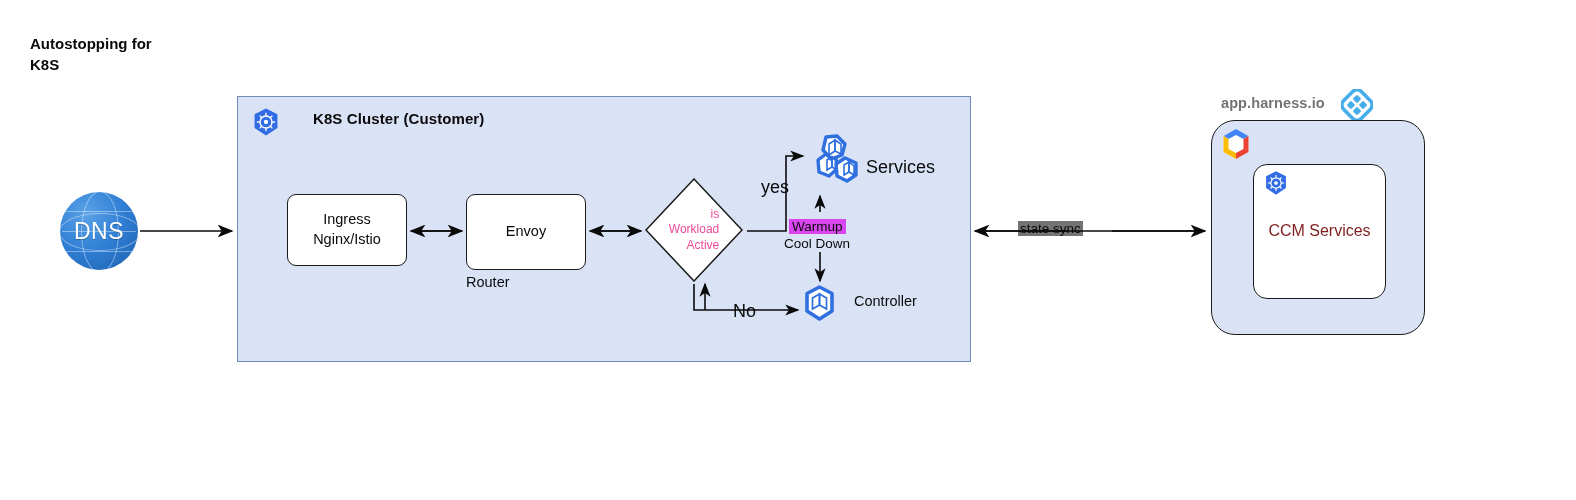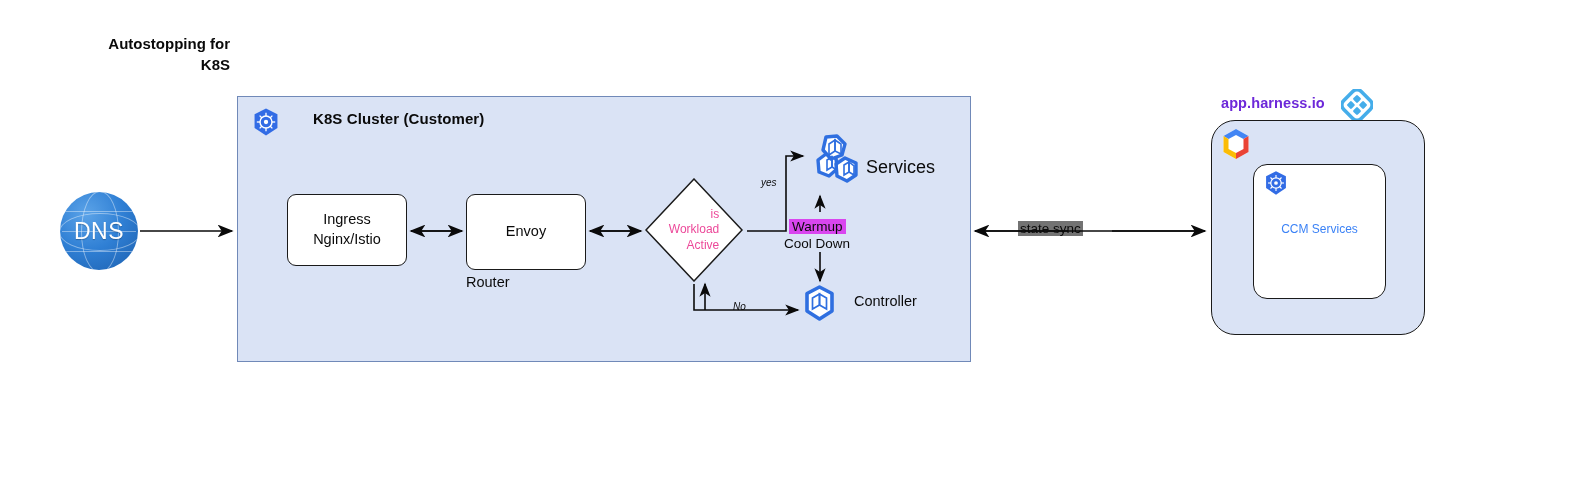--- a/index.html
+++ b/index.html
@@ -10,21 +10,21 @@
     overflow: hidden;
   }
   #stage { position: relative; width: 1576px; height: 500px; }
 
   .abs { position: absolute; }
 
   
   #diagram-title {
     left: 30px; top: 33px; width: 200px;
     font-size: 15px; font-weight: bold; color: #0a0a0a;
-    text-align: right; line-height: 1.42;
+    text-align: left; line-height: 1.42;
     white-space: pre-line;
   }
 
   
   #cluster-panel {
     left: 237px; top: 96px; width: 734px; height: 266px;
     background: #dae3f5;
     border: 1px solid #7089b8;
   }
   #cluster-title {
@@ -77,21 +77,21 @@
   
   #decision-node { left: 645px; top: 178px; width: 98px; height: 104px; }
   #decision-text {
     position: absolute; inset: 0; display: flex; flex-direction: column;
     align-items: center; justify-content: center;
     font-size: 12px; line-height: 1.28; color: #ec4899;
     text-align: right; white-space: pre-line; z-index: 2;
   }
 
   
-  .edge-label { font-size: 10px; color: #0a0a0a; font-style: italic; }
+  .edge-label { font-size: 18px; color: #0a0a0a; }
   #yes-label { left: 761px; top: 177px; }
   #no-label  { left: 733px; top: 301px; }
   #statesync-label {
     left: 1018px; top: 221px; background: #737373; padding: 0 2px;
     font-size: 13.5px; color: #0a0a0a;
   }
   #warmup-label {
     left: 789px; top: 219px; background: #d946ef; padding: 0 3px;
     font-size: 13.5px; color: #0a0a0a;
   }
@@ -101,37 +101,37 @@
   #services-label   { left: 866px; top: 157px; font-size: 18px; color: #0a0a0a; }
   #controller-label { left: 854px; top: 293px; font-size: 14.5px; color: #0a0a0a; }
 
   
   #services-icon   { left: 806px; top: 134px; width: 60px; height: 62px; }
   #controller-icon { left: 802px; top: 285px; width: 35px; height: 36px; }
 
   
   #harness-label {
     left: 1221px; top: 95px;
-    font-size: 14.5px; font-weight: bold; color: #6d28d9; letter-spacing: .1px;
+    font-size: 14.5px; font-weight: bold; color: #737373; letter-spacing: .1px;
   }
   #harness-logo { left: 1341px; top: 89px; width: 32px; height: 32px; }
 
   #cloud-panel {
     left: 1211px; top: 120px; width: 214px; height: 215px;
     background: #dae3f5; border: 1px solid #1a1a1a; border-radius: 24px;
   }
   #gcp-icon { left: 1219px; top: 128px; width: 34px; height: 32px; }
   #ccm-box {
     left: 1253px; top: 164px; width: 133px; height: 135px;
     background: #ffffff; border: 1px solid #1a1a1a; border-radius: 14px;
   }
   #ccm-k8s-icon { left: 1263px; top: 170px; width: 26px; height: 26px; }
   #ccm-label {
     left: 1253px; top: 222px; width: 133px; text-align: center;
-    font-size: 12px; color: #3b82f6;
+    font-size: 16px; color: #7f1d1d;
   }
 
   
   #connectors { position: absolute; left: 0; top: 0; width: 1576px; height: 500px; }
 </style>
 </head>
 <body>
 
 <div id="stage">
 

